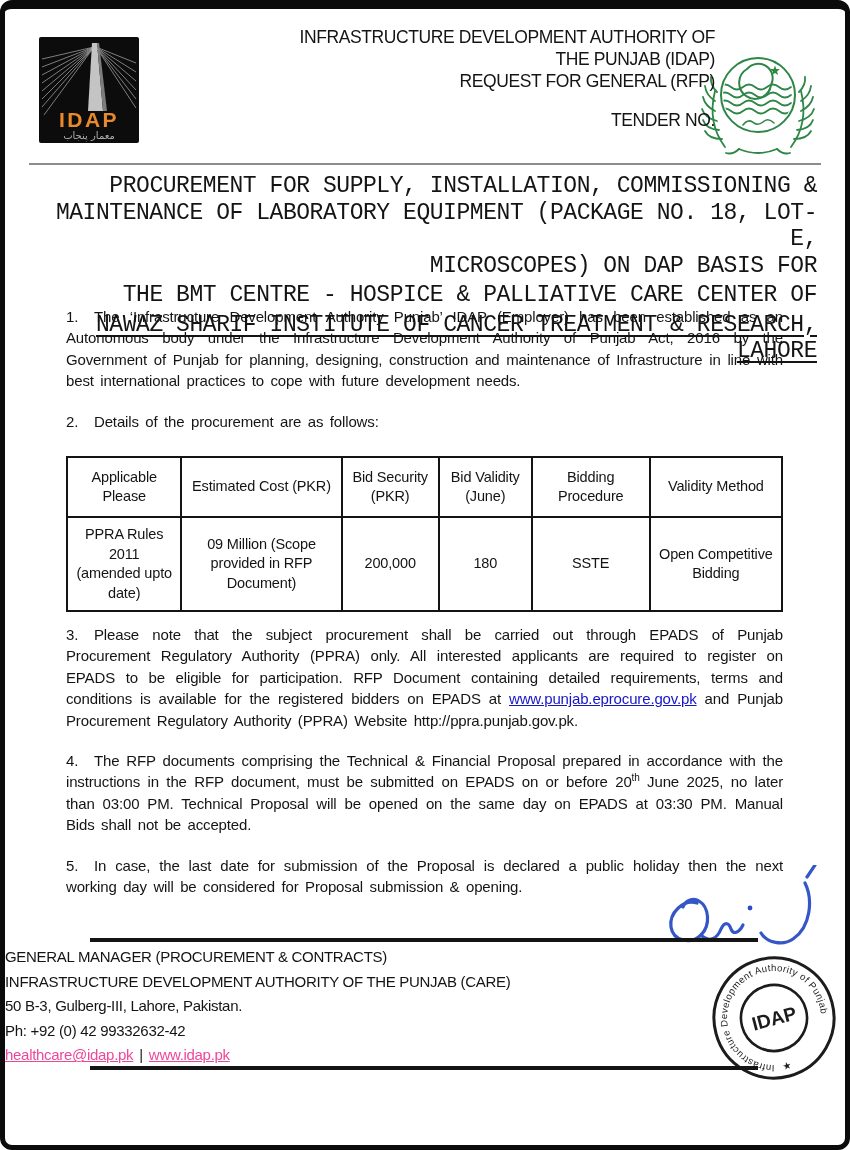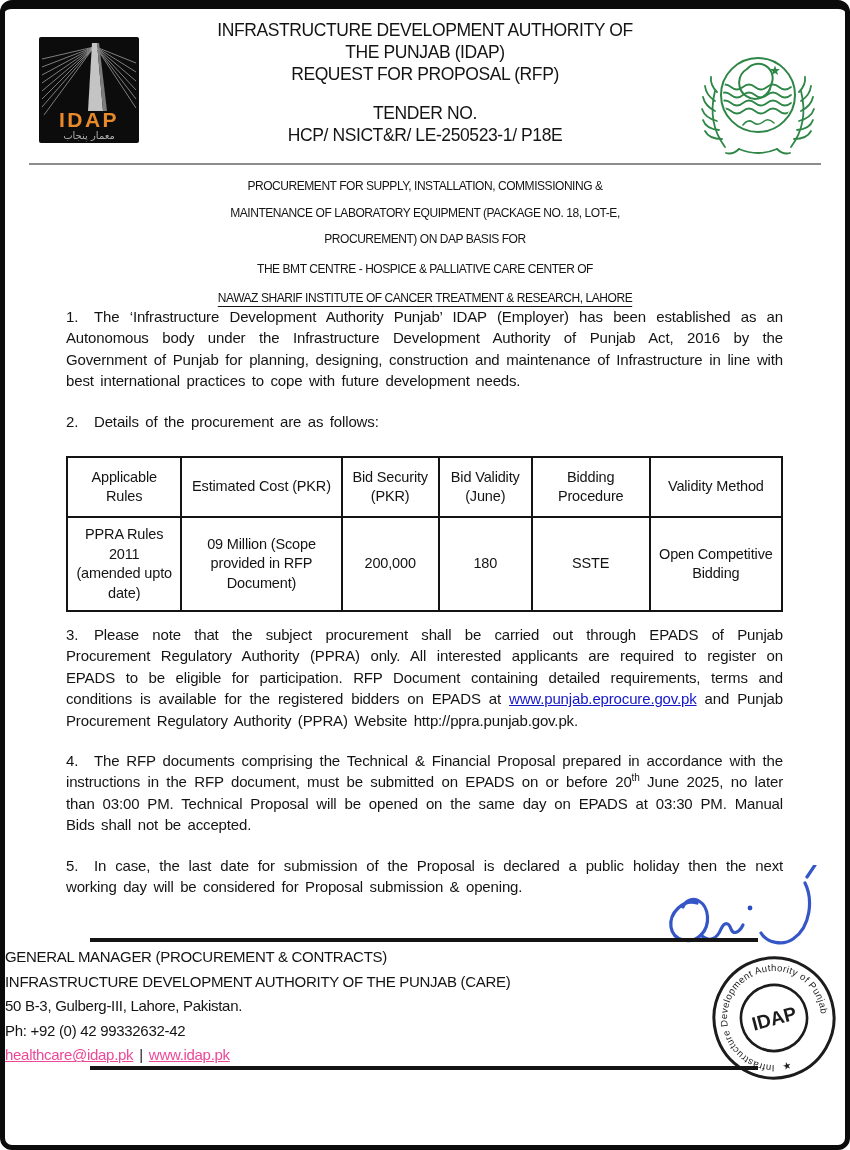--- a/index.html
+++ b/index.html
@@ -6,28 +6,28 @@
   .page {
     position:relative; width:850px; height:1150px; box-sizing:border-box;
     background:#fff; border:5px solid #0b0b0b; border-top-width:9px;
     border-radius:12px; overflow:hidden;
     font-family:"Liberation Sans", sans-serif; color:#141414;
   }
 
   
   .logo-svg   { position:absolute; left:34px; top:28px; }
   .emblem-svg { position:absolute; left:690px; top:36px; }
-  .header-text { position:absolute; left:130px; right:130px; top:10px;
-    text-align:center; font-size:17.5px; line-height:22px; letter-spacing:-0.4px; }
+  .header-text { position:absolute; left:130px; right:130px; top:17px;
+    text-align:right; font-size:17.5px; line-height:22px; letter-spacing:-0.4px; }
   .tender-label { margin-top:17px; }
   .rule-thin { position:absolute; left:24px; right:24px; top:154px; height:2px; background:#8c8c8c; }
 
   
-  .title { position:absolute; left:28px; right:28px; top:164px; text-align:center;
-    font-size:12px; line-height:26.5px; letter-spacing:-0.45px; }
+  .title { position:absolute; left:28px; right:28px; top:164px; text-align:right;
+    font-size:23px; line-height:26.5px; letter-spacing:-0.45px;font-family:Liberation Mono, monospace; }
   .title .gap { margin-top:3px; }
   .underline { text-decoration:underline; text-underline-offset:4px; }
 
   
   .body-content { position:absolute; left:61px; right:62px; top:297px;
     font-size:15px; line-height:21.4px; text-align:justify;
     letter-spacing:-0.15px; word-spacing:2.5px; }
   .para { margin:0 0 19px; }
   .para.tight { margin-bottom:24px; }
   .pnum { display:inline-block; min-width:28px; }
@@ -125,31 +125,30 @@
       <path d="M44,104 Q63,112 82,104" stroke-width="1.8"></path>
       <path d="M44,104 Q38,110 31,108" stroke-width="1.8"></path>
       <path d="M82,104 Q88,110 95,108" stroke-width="1.8"></path>
     </g>
     <polygon fill="#2e8647" points="80,20.5 81.3,23.9 84.9,24.1 82.1,26.4 83,29.9 80,27.9 77,29.9 77.9,26.4 75.1,24.1 78.7,23.9"></polygon>
   </svg>
 
   <div class="header-text">
     <div>INFRASTRUCTURE DEVELOPMENT AUTHORITY OF</div>
     <div>THE PUNJAB (IDAP)</div>
-    <div>REQUEST FOR PROPOSAL (RFP)</div>
+    <div>REQUEST FOR GENERAL (RFP)</div>
     <div class="tender-label">TENDER NO.</div>
-    <div>HCP/ NSICT&amp;R/ LE-250523-1/ P18E</div>
   </div>
 
   <div class="rule-thin"></div>
 
   <div class="title">
     <div>PROCUREMENT FOR SUPPLY, INSTALLATION, COMMISSIONING &amp;</div>
     <div>MAINTENANCE OF LABORATORY EQUIPMENT (PACKAGE NO. 18, LOT-E,</div>
-    <div>PROCUREMENT) ON DAP BASIS FOR</div>
+    <div>MICROSCOPES) ON DAP BASIS FOR</div>
     <div class="gap">THE BMT CENTRE - HOSPICE &amp; PALLIATIVE CARE CENTER OF</div>
     <div class="gap underline">NAWAZ SHARIF INSTITUTE OF CANCER TREATMENT &amp; RESEARCH, LAHORE</div>
   </div>
 
   <div class="body-content">
     <div class="para">
       <span class="pnum">1.</span><span>The ‘Infrastructure Development Authority Punjab’ IDAP (Employer) has been established as an Autonomous body under the Infrastructure Development Authority of Punjab Act, 2016 by the Government of Punjab for planning, designing, construction and maintenance of Infrastructure in line with best international practices to cope with future development needs.</span>
     </div>
     <div class="para tight">
       <span class="pnum">2.</span><span>Details of the procurement are as follows:</span>
@@ -159,21 +158,21 @@
       <colgroup>
         <col style="width:16%">
           <col style="width:22.4%">
           <col style="width:13.6%">
         <col style="width:13%">
           <col style="width:16.5%">
           <col style="width:18.5%">
       </colgroup>
       <tbody>
           <tr>
-        <th>Applicable Rules</th>
+        <th>Applicable Please</th>
         <th>Estimated Cost (PKR)</th>
         <th>Bid Security (PKR)</th>
         <th>Bid Validity (June)</th>
         <th>Bidding Procedure</th>
         <th>Validity Method</th>
       </tr>
       <tr>
         <td>PPRA Rules 2011 (amended upto date)</td>
         <td>09 Million (Scope provided in RFP Document)</td>
         <td>200,000</td>

